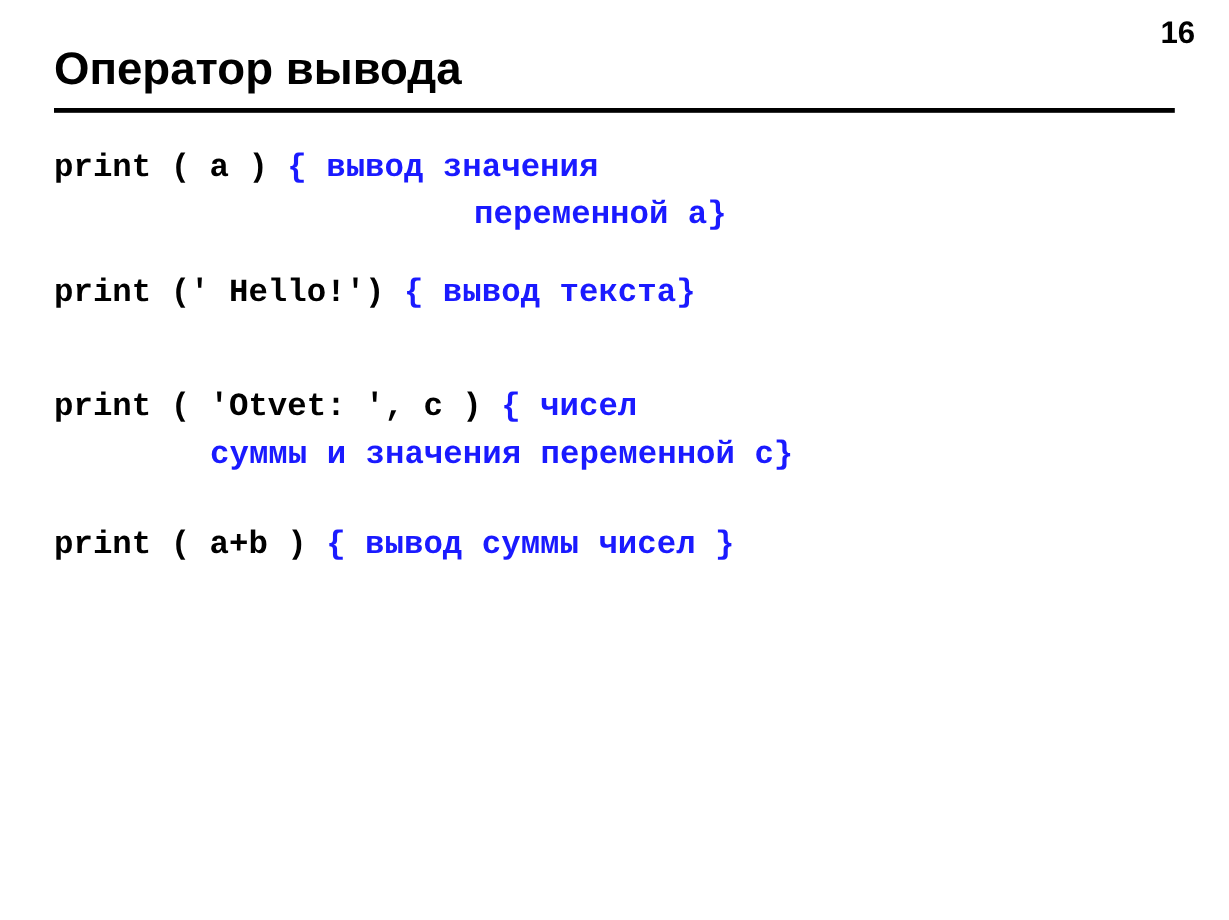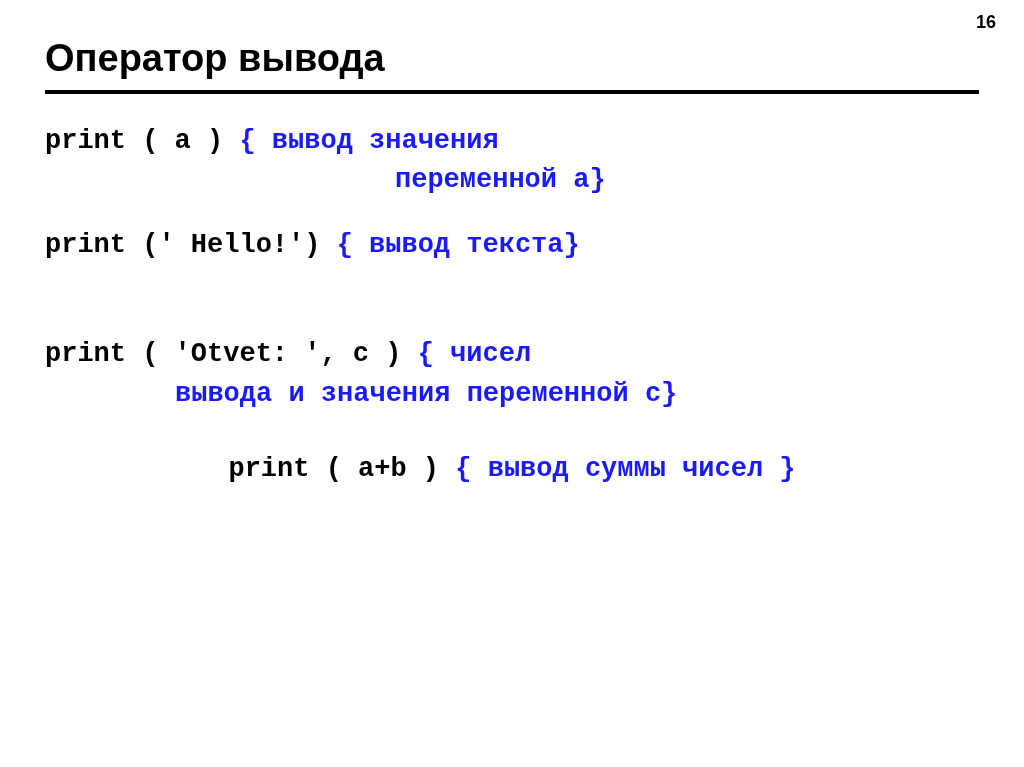--- a/index.html
+++ b/index.html
@@ -12,21 +12,21 @@
       height: 767px;
       background: #ffffff;
       font-family: Arial, sans-serif;
       position: relative;
       padding: 25px 45px;
     }
     .page-number {
       position: absolute;
       top: 12px;
       right: 28px;
-      font-size: 18px;
+      font-size: 26px;
       font-weight: bold;
       color: #000;
     }
     .heading {
       font-size: 38px;
       font-weight: bold;
       color: #000;
       margin-top: 12px;
       margin-bottom: 10px;
     }
@@ -38,21 +38,21 @@
     .code-block {
       font-family: "Courier New", Courier, monospace;
       font-size: 27px;
       line-height: 1.45;
       font-weight: bold;
     }
     .code-line {
       margin-bottom: 26px;
     }
     .code-line.tall-gap {
-      margin-bottom: 70px;
+      margin-bottom: 56px;
     }
     .black {
       color: #000;
     }
     .blue {
       color: #1a1aff;
     }
     .indent {
       display: inline-block;
     }
@@ -72,20 +72,20 @@
     <span class="black">print ( a )   </span><span class="blue">{ вывод значения</span><br>
     <span class="indent" style="width:350px;"></span><span class="blue">переменной a}</span>
   </div>
 
   <div class="code-line tall-gap">
     <span class="black">print (' Hello!') </span><span class="blue">{ вывод текста}</span>
   </div>
 
   <div class="code-line">
     <span class="black">print ( 'Otvet: ', c )   </span><span class="blue">{ чисел</span><br>
-    <span class="indent" style="width:130px;"></span><span class="blue">вывода и значения переменной c}</span>
+    <span class="indent" style="width:130px;"></span><span class="blue">суммы и значения переменной c}</span>
   </div>
 
-  <div class="code-line" style="margin-top:36px;text-align:center;">
+  <div class="code-line" style="margin-top:36px;">
     <span class="black">print ( a+b ) </span><span class="blue">{ вывод суммы чисел }</span>
   </div>
 
 </div>
 
 </body></html>

